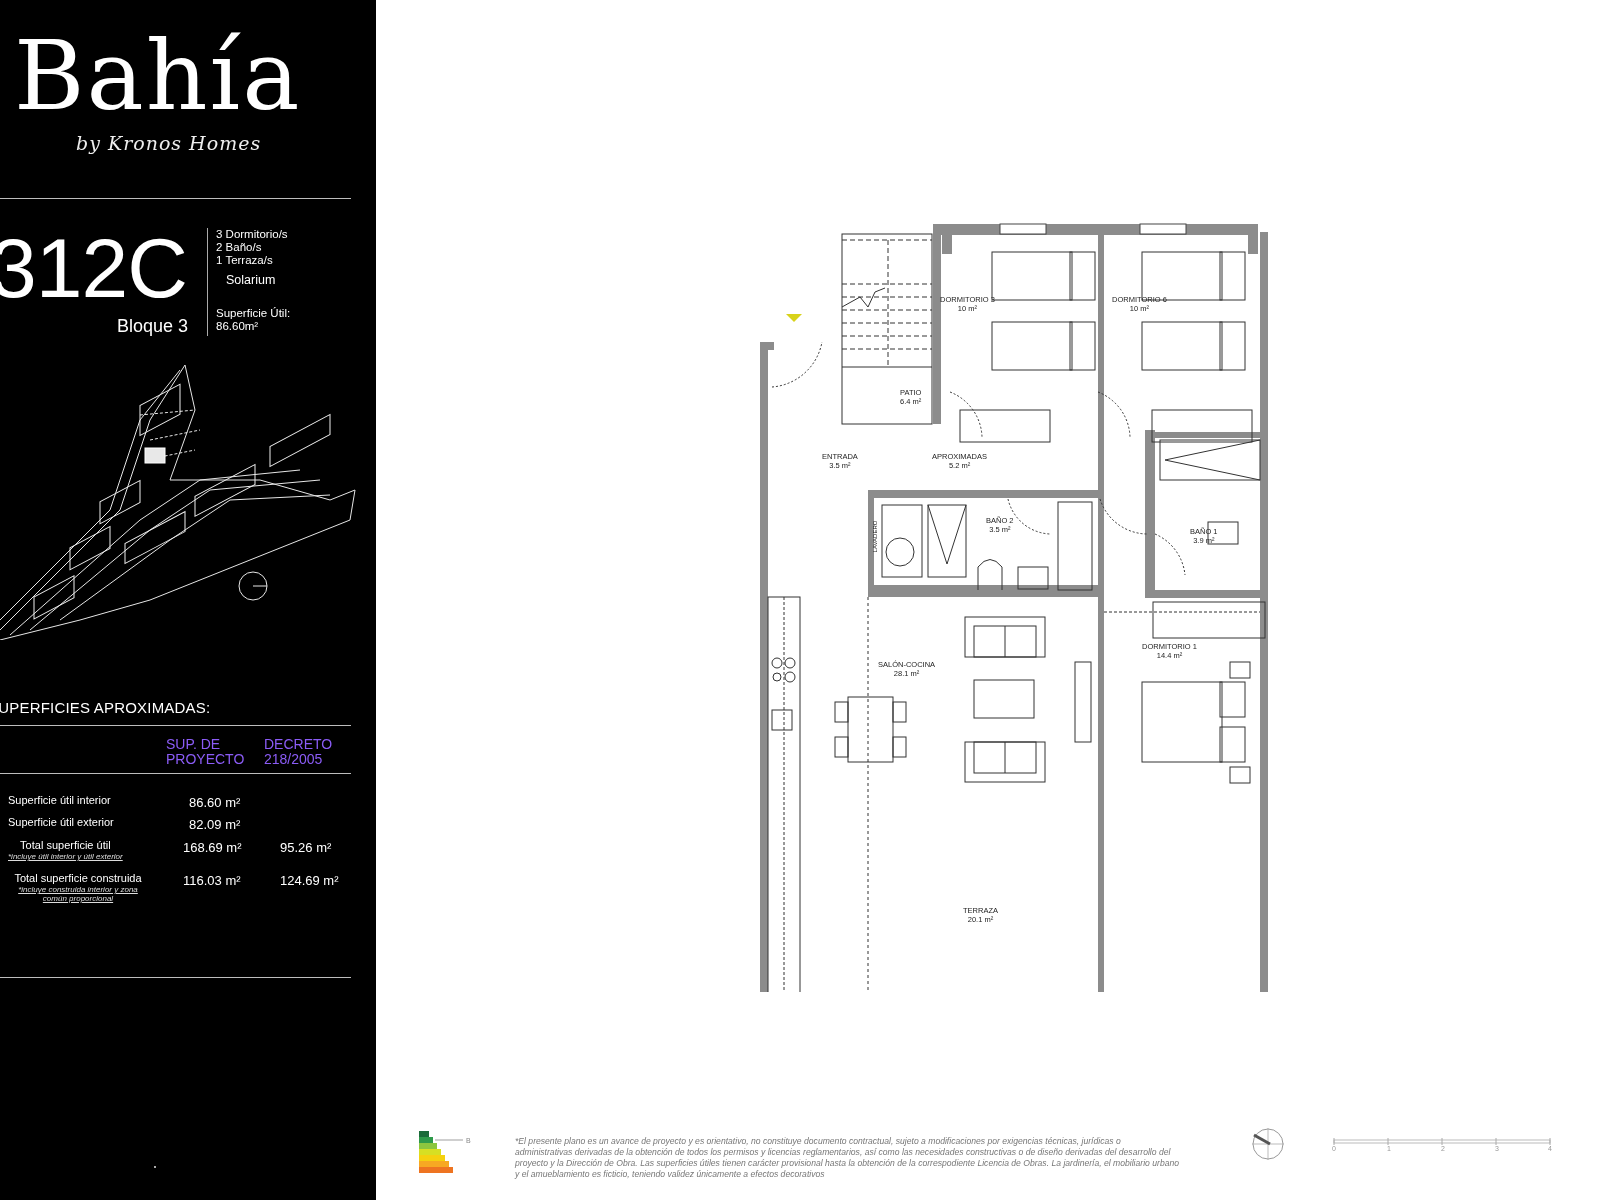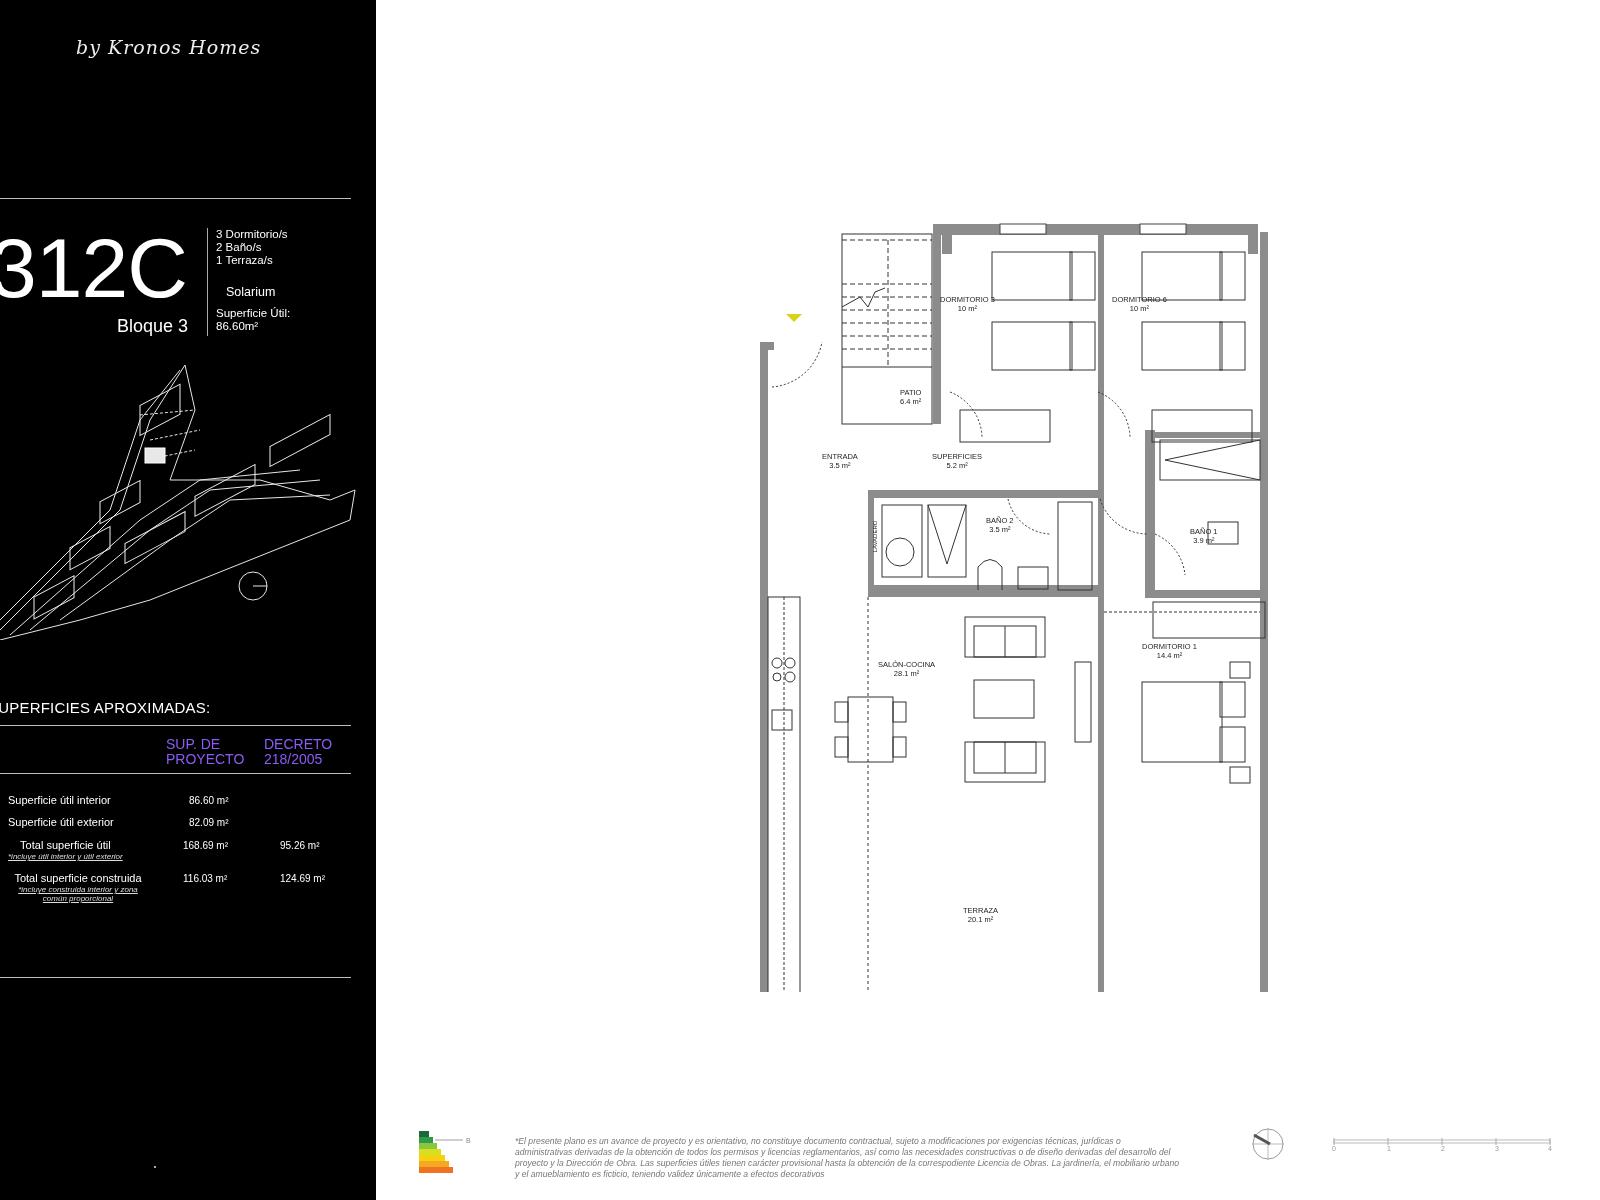--- a/index.html
+++ b/index.html
@@ -10,48 +10,49 @@
   .sidebar { position: absolute; left: 0; top: 0; width: 376px; height: 1200px; background: #000; color: #fff; overflow: hidden; }
   .logo { position: absolute; left: 14px; top: 28px; width: 340px; }
   .logo-main { font-family: "DejaVu Serif", serif; font-size: 96px; font-weight: 400; letter-spacing: 2px; line-height: 1; color: #fff; }
   .logo-sub { font-family: "DejaVu Serif", serif; font-style: italic; font-size: 19px; color: #eee; margin-left: 62px; margin-top: 8px; letter-spacing: 1px; }
   .rule { position: absolute; left: 0; width: 351px; height: 1px; background: #bdbdbd; }
 
   .unit-code { position: absolute; left: -10px; top: 226px; font-size: 84px; line-height: 1; letter-spacing: -1px; color: #fff; }
   .unit-block { position: absolute; right: 188px; top: 316px; font-size: 18px; color: #fff; margin-left: 44px; }
   .vsep { position: absolute; left: 207px; top: 228px; width: 1px; height: 108px; background: #aaa; }
   .specs { position: absolute; left: 216px; top: 228px; font-size: 11.5px; line-height: 13px; color: #fff; }
-  .specs .solarium { margin-left: 10px; font-size: 12.5px; margin-top: 19px; }
+  .specs .solarium { margin-left: 10px; font-size: 12.5px; margin-top: 7px; }
   .util { position: absolute; left: 216px; top: 307px; font-size: 11.5px; line-height: 13px; color: #fff; }
 
   .axon { position: absolute; left: 0; top: 350px; width: 360px; height: 290px; }
 
   .surf-title { position: absolute; left: -12px; top: 699px; font-size: 15px; color: #fff; letter-spacing: 0.2px; }
   .col-head { position: absolute; top: 737px; font-size: 14px; line-height: 15px; color: #8b5cf6; }
   .surf-row { position: absolute; left: 8px; font-size: 11px; color: #fff; text-align: center; }
   .surf-row .note { font-style: italic; font-size: 8px; color: #ddd; line-height: 9px; margin-top: 1px; text-decoration: underline; }
-  .surf-val { position: absolute; font-size: 10px; color: #fff; }
+  .surf-val { position: absolute; font-size: 13px; color: #fff; }
   .dot { position: absolute; left: 154px; top: 1166px; width: 2px; height: 2px; background: #aaa; }
 
   
   .plan { position: absolute; left: 760px; top: 212px; width: 520px; height: 780px; }
   .room-label { position: absolute; font-size: 7.5px; color: #222; text-align: center; line-height: 9px; white-space: nowrap; }
 
   
   .energy { position: absolute; left: 419px; top: 1131px; width: 60px; height: 50px; }
   .disclaimer { position: absolute; left: 515px; top: 1136px; width: 665px; font-size: 8.6px; line-height: 11px; font-style: italic; color: #777; }
   .compass { position: absolute; left: 1248px; top: 1124px; width: 40px; height: 40px; }
   .scale { position: absolute; left: 1332px; top: 1138px; width: 220px; height: 20px; }
   .scale-num { position: absolute; top: 1145px; font-size: 7px; color: #999; }
 </style>
 </head>
 <body>
 
 <aside class="sidebar">
   <div class="logo">
+    <div class="logo-main">Bahía</div>
     <div class="logo-sub">by Kronos Homes</div>
   </div>
   <div class="rule" style="top:198px"></div>
 
   <div class="unit-code">312C</div>
   <div class="unit-block">Bloque 3</div>
   <div class="vsep"></div>
   <div class="specs">
     <div>3 Dormitorio/s</div>
     <div>2 Baño/s</div>
@@ -279,21 +280,21 @@
   </div>
   <div class="room-label" style="left:140px;top:176px">
     <div>PATIO</div>
       <div>6.4 m²</div>
   </div>
   <div class="room-label" style="left:62px;top:240px">
     <div>ENTRADA</div>
       <div>3.5 m²</div>
   </div>
   <div class="room-label" style="left:172px;top:240px">
-    <div>SUPERFICIES</div>
+    <div>APROXIMADAS</div>
       <div>5.2 m²</div>
   </div>
   <div class="room-label" style="left:226px;top:304px">
     <div>BAÑO 2</div>
       <div>3.5 m²</div>
   </div>
   <div class="room-label" style="left:430px;top:315px">
     <div>BAÑO 1</div>
       <div>3.9 m²</div>
   </div>

